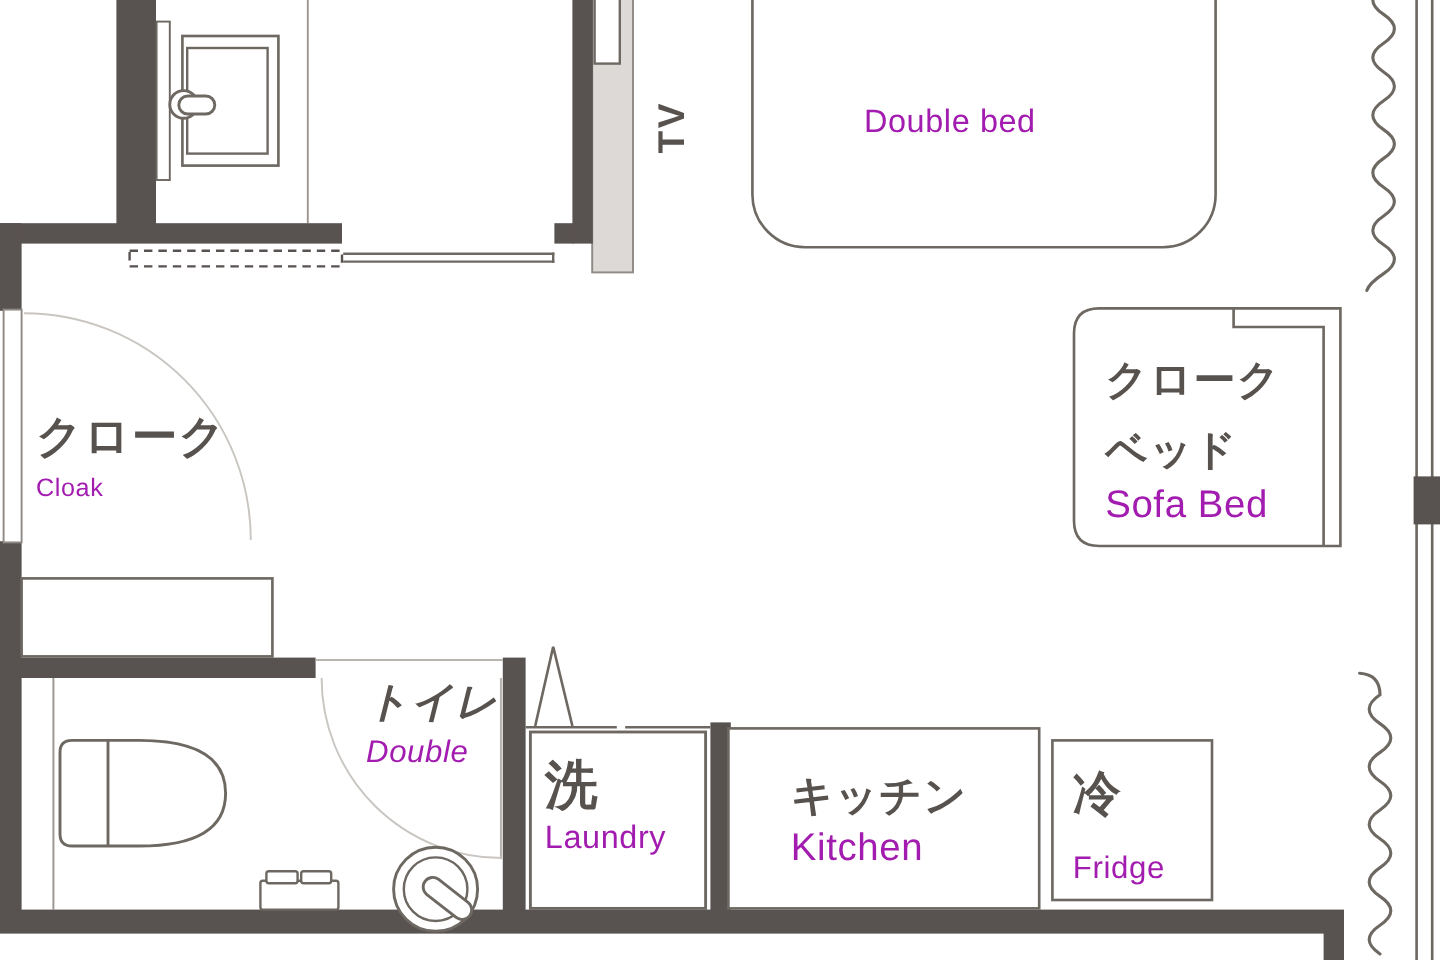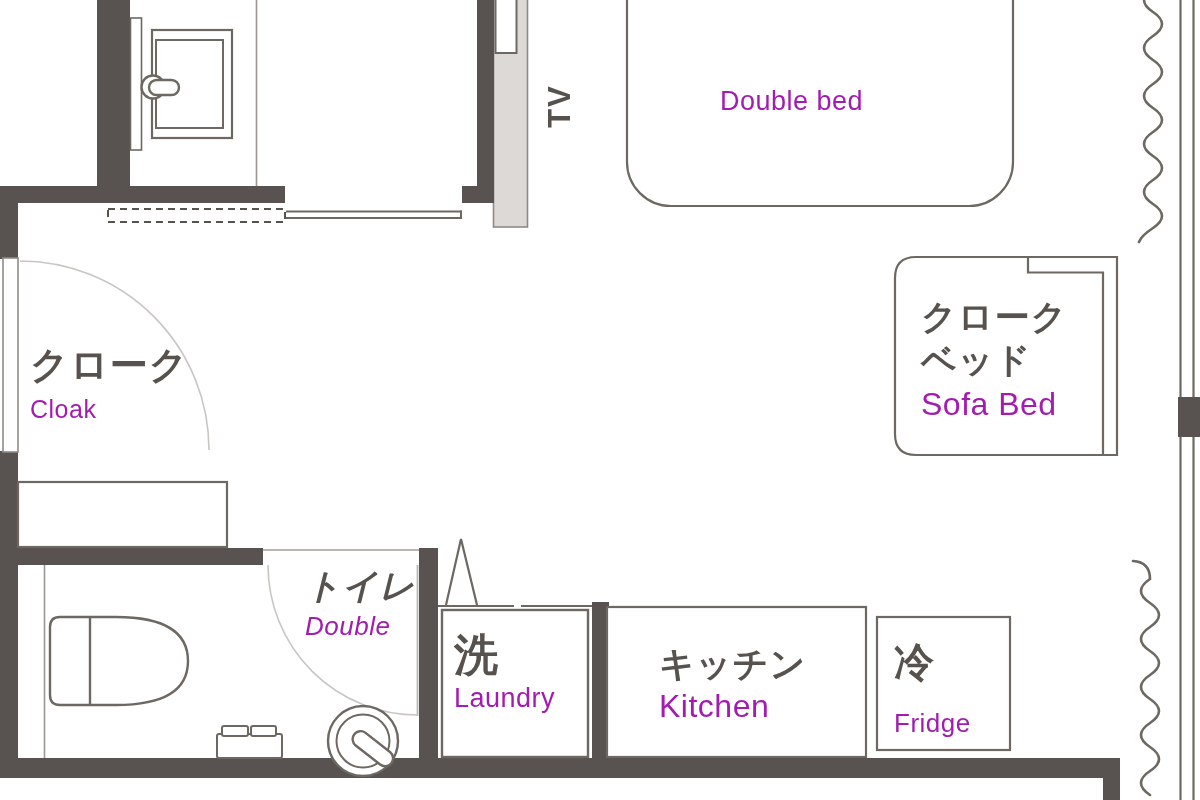--- a/index.html
+++ b/index.html
@@ -128,27 +128,27 @@
   </svg>
 
   <div class="tv-label">TV</div>
 
   <div class="lbl" style="left:720px;top:80px;">
     <span class="en" style="font-size:27px;margin-top:6px;">Double bed</span>
   </div>
 
   <div class="lbl" style="left:921px;top:297px;">
     <span class="jp" style="font-size:35px;">クローク</span>
-    <span class="jp" style="font-size:35px;margin-top:4px;">ベッド</span>
+    <span class="jp" style="font-size:35px;margin-top:20px;">ベッド</span>
     <span class="en" style="font-size:32px;margin-top:8px;">Sofa Bed</span>
   </div>
 
   <div class="lbl" style="left:30px;top:344px;">
     <span class="jp" style="font-size:38px;">クローク</span>
-    <span class="en" style="font-size:25px;margin-top:8px;">Cloak</span>
+    <span class="en" style="font-size:21px;margin-top:8px;">Cloak</span>
   </div>
 
   <div class="lbl" style="left:305px;top:566px;font-style:italic;">
     <span class="jp" style="font-size:35px;">トイレ</span>
     <span class="en" style="font-size:26px;margin-top:7px;">Double</span>
   </div>
 
   <div class="lbl" style="left:454px;top:630px;">
     <span class="jp" style="font-size:44px;">洗</span>
     <span class="en" style="font-size:27px;margin-top:4px;">Laundry</span>

